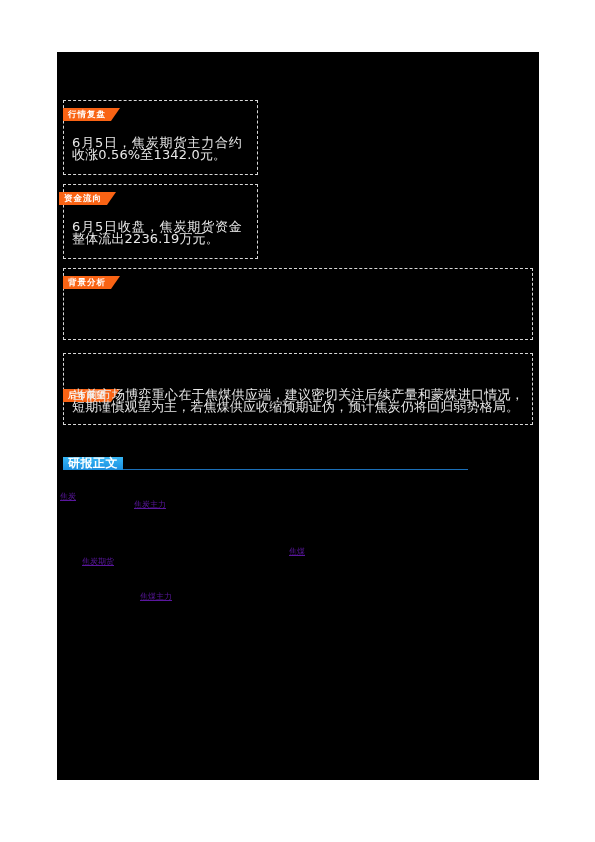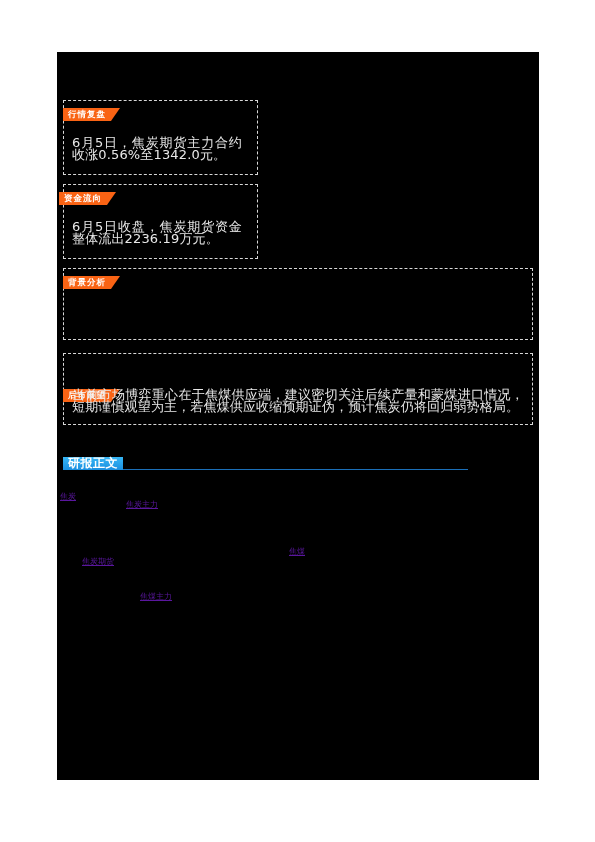--- a/index.html
+++ b/index.html
@@ -132,21 +132,21 @@
     <div class="badge-orange" style="left:6px; top:309px;margin-top:28px;">后市展望</div>
     <div class="box-text" style="left:15px; top:337px; width:452px;">当前市场博弈重心在于焦煤供应端，建议密切关注后续产量和蒙煤进口情况，短期谨慎观望为主，若焦煤供应收缩预期证伪，预计焦炭仍将回归弱势格局。</div>
 
     <div class="badge-blue-wrap">
       <div class="badge-blue-rule"></div>
       <div class="badge-blue">研报正文</div>
     </div>
 
     <a class="link" style="left:3px; top:440px;">焦炭</a>
 
-    <a class="link" style="left:69px; top:448px;text-decoration:underline;">焦炭主力</a>
+    <a class="link" style="left:77px; top:448px;text-decoration:underline;">焦炭主力</a>
 
     <a class="link" style="left:232px; top:495px;">焦煤</a>
 
     <a class="link" style="left:25px; top:505px;">焦炭期货</a>
 
     <a class="link" style="left:83px; top:540px;">焦煤主力</a>
 
   </div>
 </div>
 

